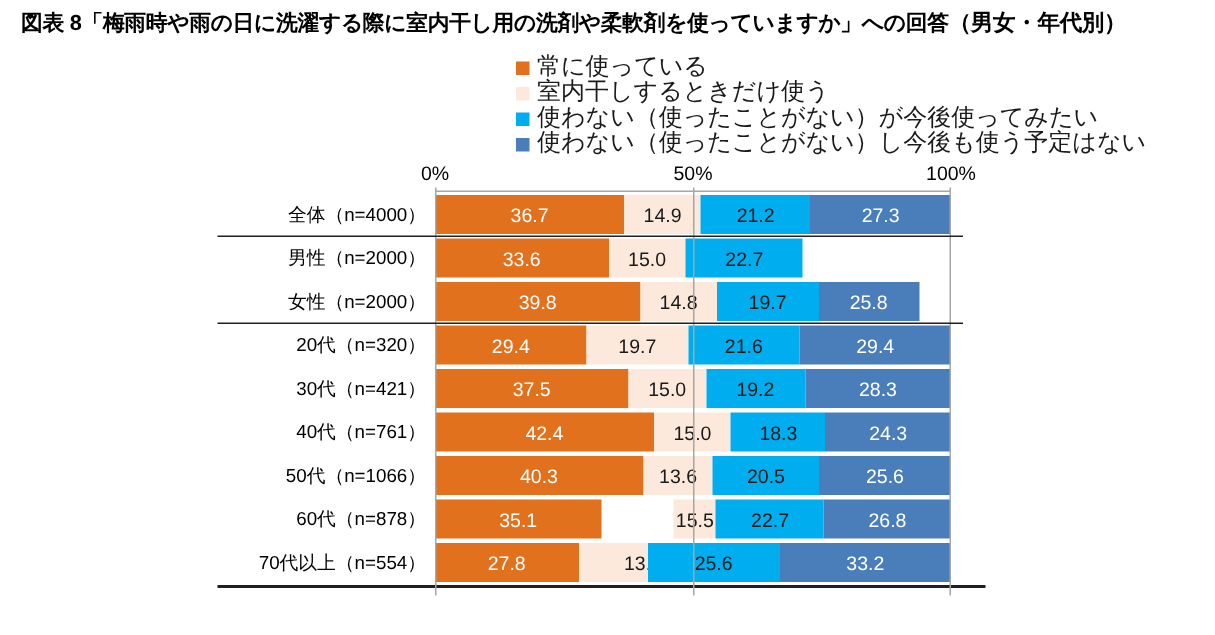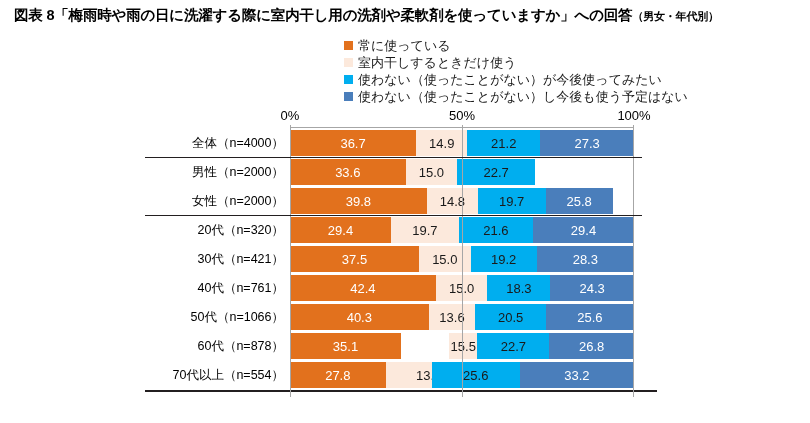--- a/index.html
+++ b/index.html
@@ -18,37 +18,37 @@
   #chart-title {
     position: absolute;
     left: 14px; top: 6px;
     font-size: 14.5px;
     font-weight: 700;
     letter-spacing: -0.2px;
     white-space: nowrap;
     color: #000;
   }
   #chart-title .subnote {
-    font-size: 11px;
+    font-size: 15px;
     font-weight: 700;
   }
 
   
   #legend {
     position: absolute;
     left: 344px; top: 37px;
     display: flex;
     flex-direction: column;
     gap: 1px;
   }
   .legend-item {
     display: flex;
     align-items: center;
     height: 16px;
-    font-size: 13px;
+    font-size: 16px;
     white-space: nowrap;
   }
   .legend-swatch {
     width: 9px; height: 9px;
     margin-right: 5px;
     flex: 0 0 auto;
     display: inline-block;
   }
   .legend-label { line-height: 1; }
 

